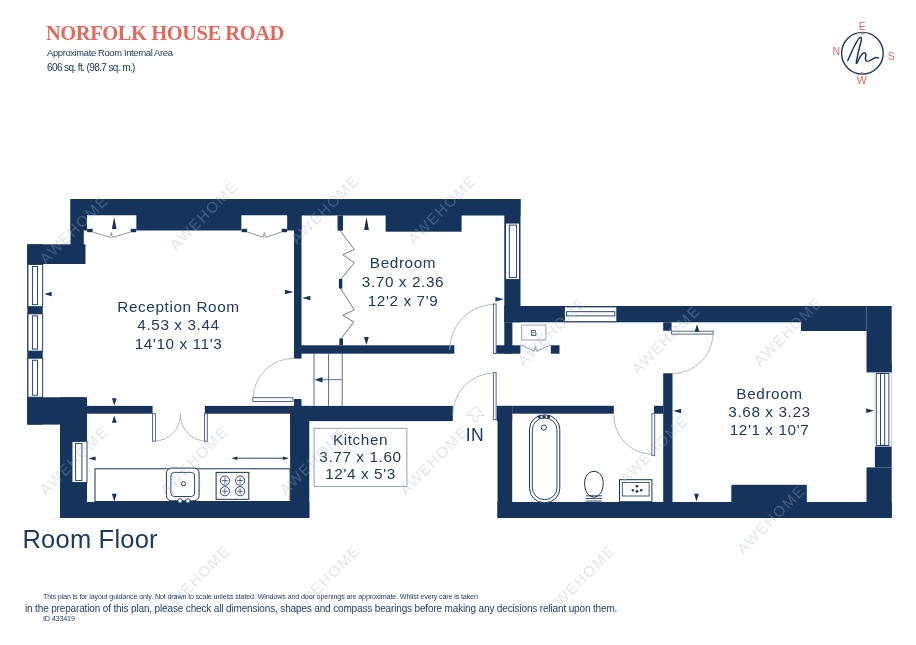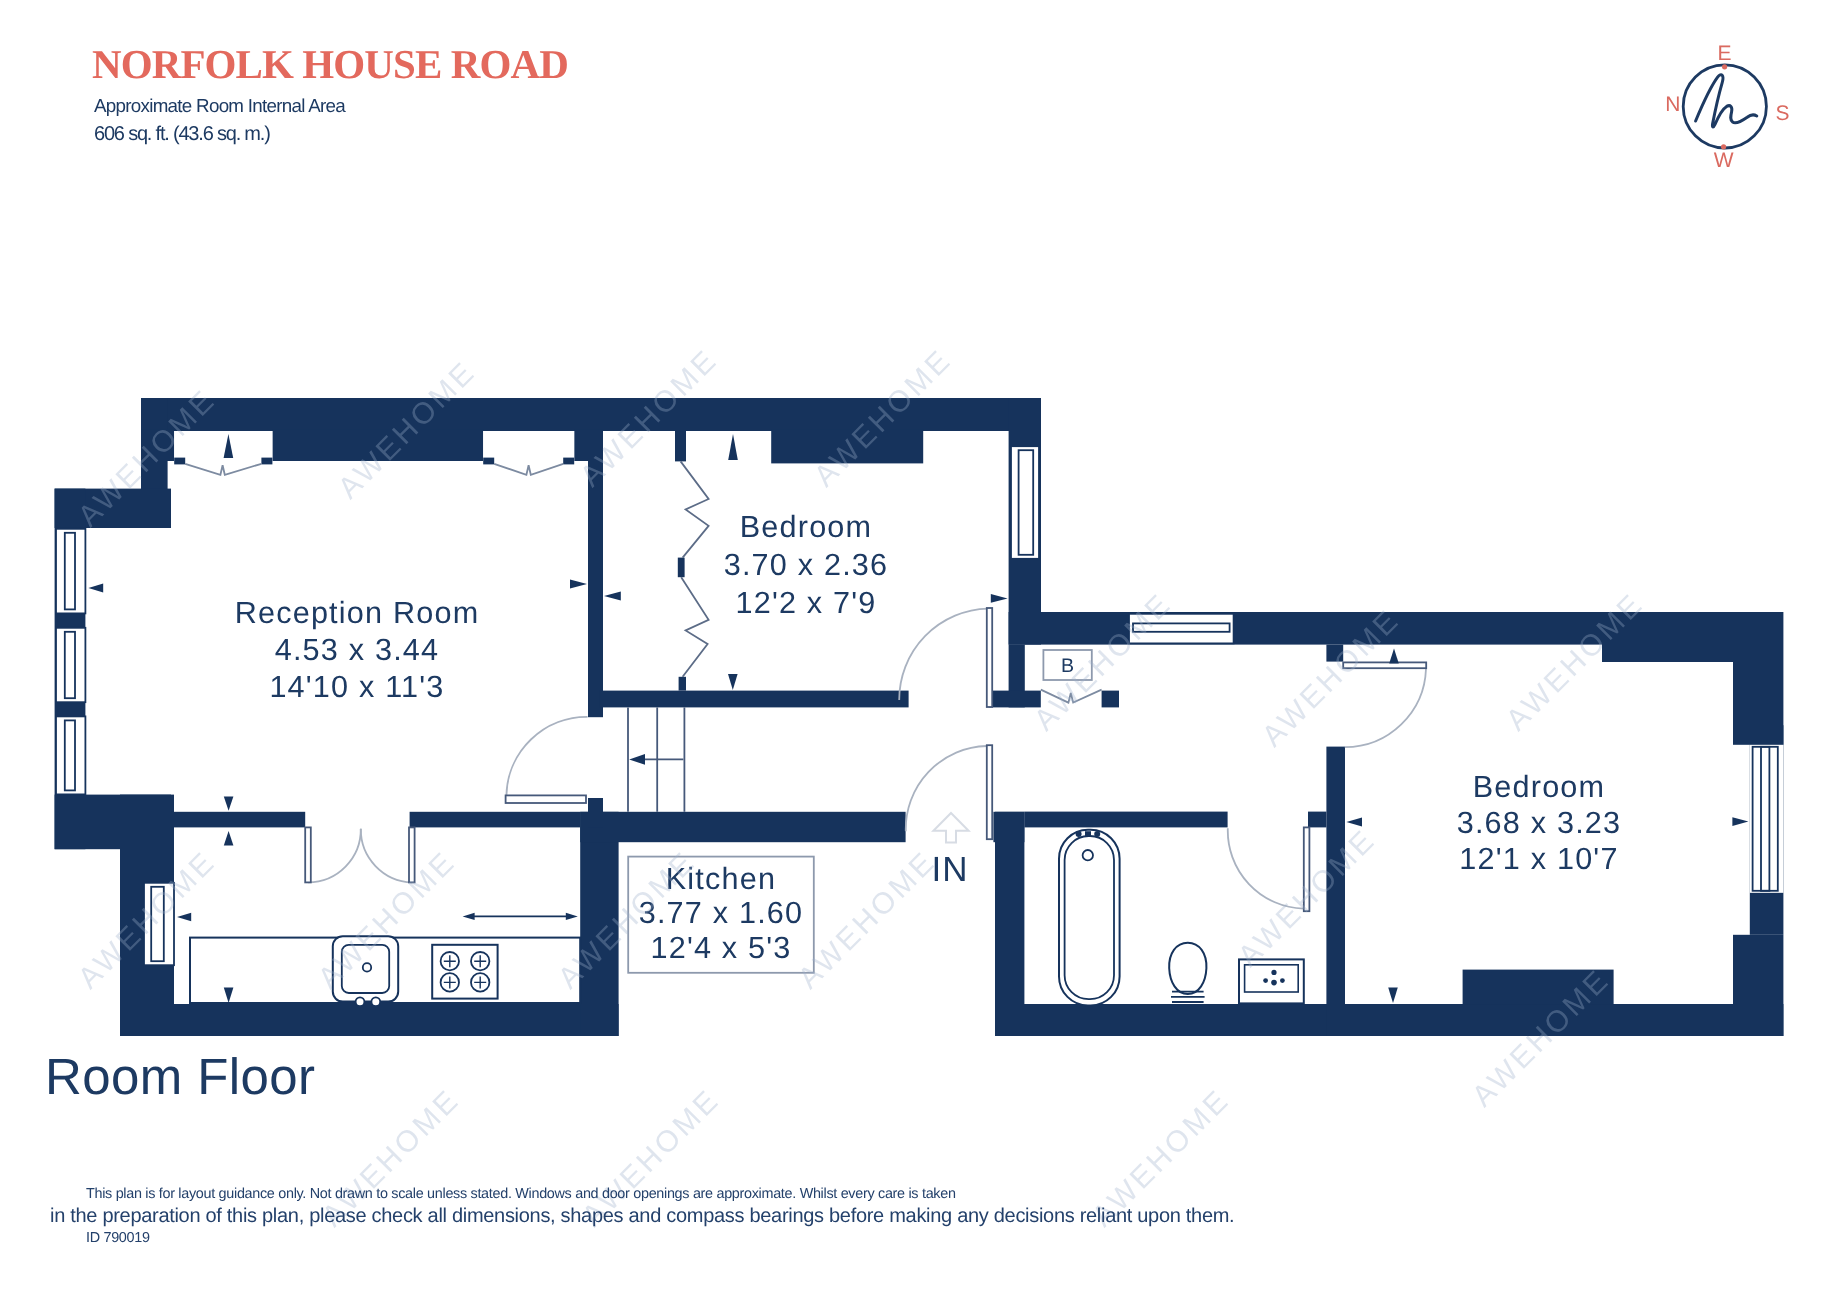--- a/index.html
+++ b/index.html
@@ -12,21 +12,21 @@
 </style>
 </head>
 <body>
 <div id="page">
 
 <div class="hdr" style="left:46px;top:21.5px;font-family:'Liberation Serif',serif;font-weight:bold;
      font-size:20.5px;letter-spacing:-0.45px;color:#e3695d;">NORFOLK HOUSE ROAD</div>
 
 <div class="hdr" style="left:47px;top:46.5px;font-size:9.4px;letter-spacing:-0.35px;">Approximate Room Internal Area</div>
 
-<div class="hdr" style="left:47px;top:62px;font-size:10px;letter-spacing:-0.6px;">606 sq. ft. (43.6 sq. m.)</div>
+<div class="hdr" style="left:47px;top:62px;font-size:10px;letter-spacing:-0.6px;">606 sq. ft. (98.7 sq. m.)</div>
 
 <svg style="position:absolute;left:820px;top:10px;" width="90" height="90" viewBox="820 10 90 90">
 
   <circle cx="862.4" cy="53.2" r="20.8" fill="none" stroke="#1d3a62" stroke-width="1.4"></circle>
 
   <path d="M 847.8 60.5 C 850.6 53.8, 855.4 43.2, 858.8 38.6 C 860.7 36.1, 862.2 37.6, 861.1 41.3
            C 859.3 47.6, 857.2 57.2, 856.3 61.9 C 856 63.7, 856.6 64.2, 857.5 62.2
            C 858.9 58.9, 860.9 54.7, 863.3 53.2 C 865.2 52.1, 866.3 53.5, 865.8 55.9
            C 865.3 58.1, 864.9 60, 866.3 61 C 868.3 62.4, 871.6 60, 873.6 58.6
            C 875.3 57.3, 876.9 57.1, 878.4 58" fill="none" stroke="#1d3a62" stroke-width="1.5" stroke-linecap="round"></path>
@@ -358,15 +358,15 @@
 <div class="wm" style="left:170px;top:600px;">AWEHOME</div>
 <div class="wm" style="left:300px;top:600px;">AWEHOME</div>
 <div class="wm" style="left:555px;top:600px;">AWEHOME</div>
 
 <div class="hdr" style="left:22.5px;top:524.5px;font-size:25.5px;letter-spacing:0.2px;">Room Floor</div>
 
 <div class="hdr" style="left:43px;top:592px;font-size:7.2px;letter-spacing:-0.15px;color:#24416b;">This plan is for layout guidance only. Not drawn to scale unless stated. Windows and door openings are approximate. Whilst every care is taken</div>
 
 <div class="hdr" style="left:25px;top:603px;font-size:10px;letter-spacing:-0.15px;color:#24416b;">in the preparation of this plan, please check all dimensions, shapes and compass bearings before making any decisions reliant upon them.</div>
 
-<div class="hdr" style="left:43px;top:614px;font-size:7.2px;letter-spacing:-0.15px;color:#24416b;">ID 790019</div>
+<div class="hdr" style="left:43px;top:614px;font-size:7.2px;letter-spacing:-0.15px;color:#24416b;">ID 433419</div>
 
 </div>
 
 </body></html>

